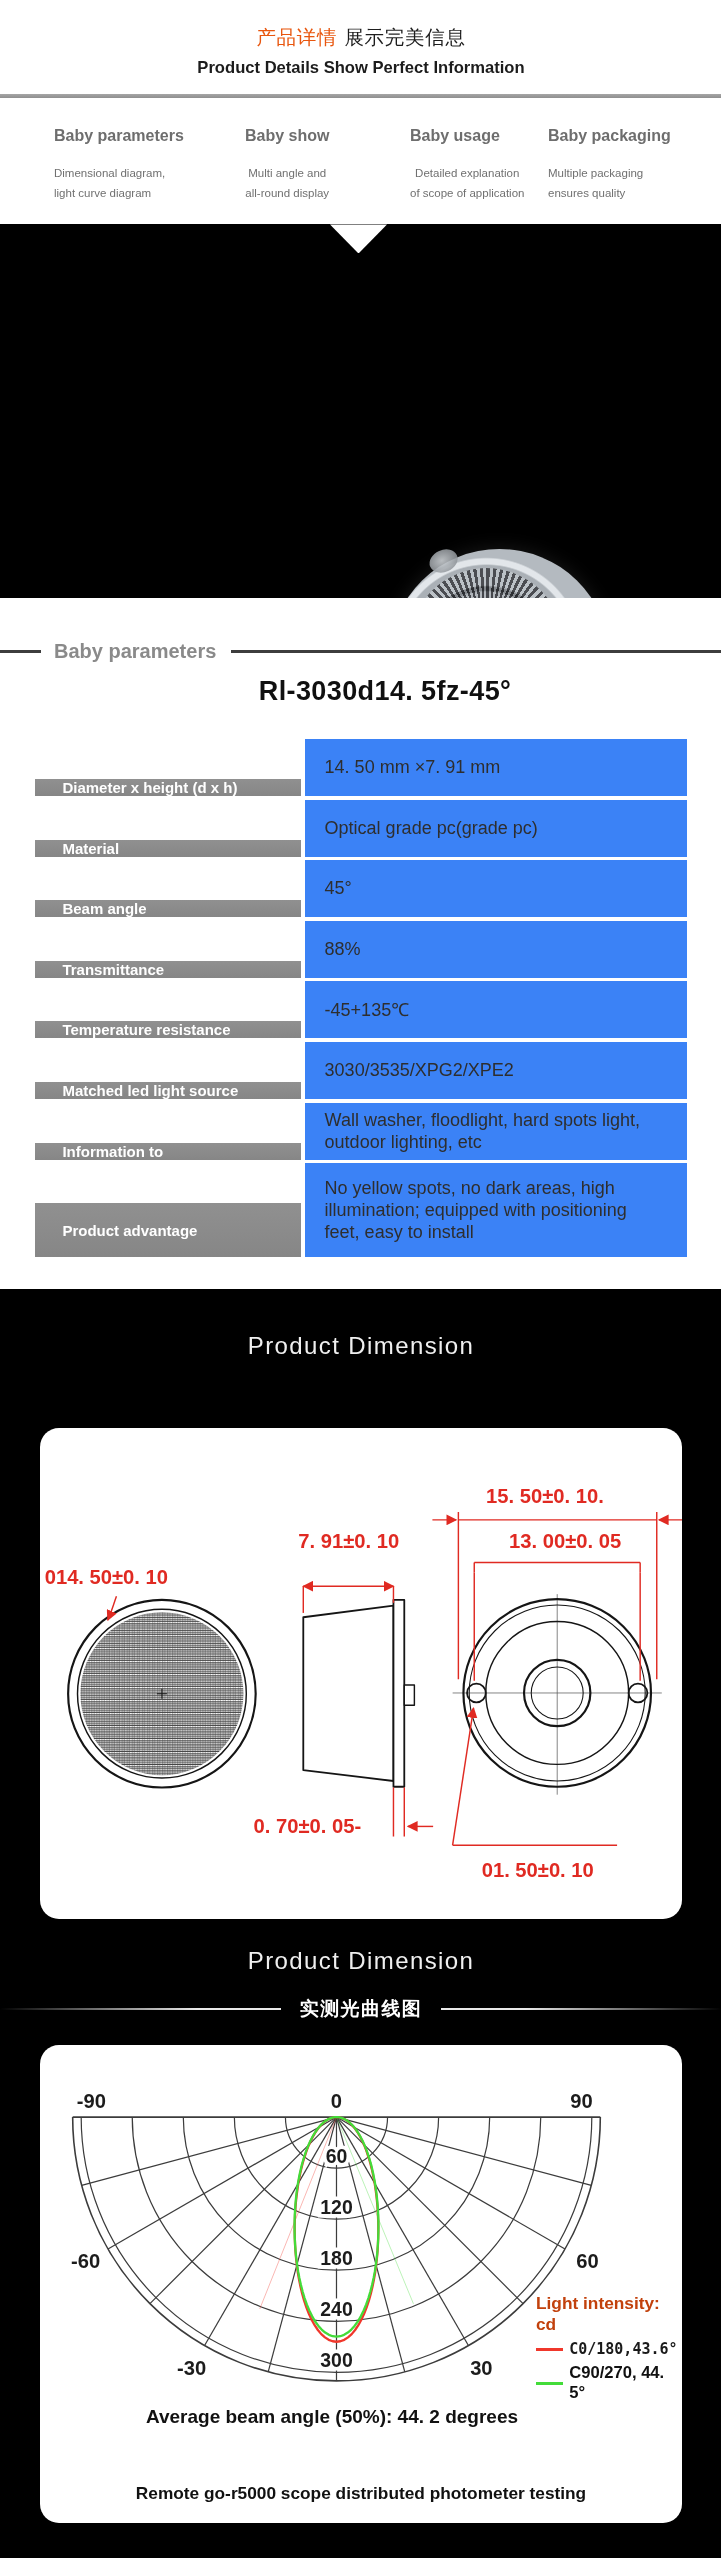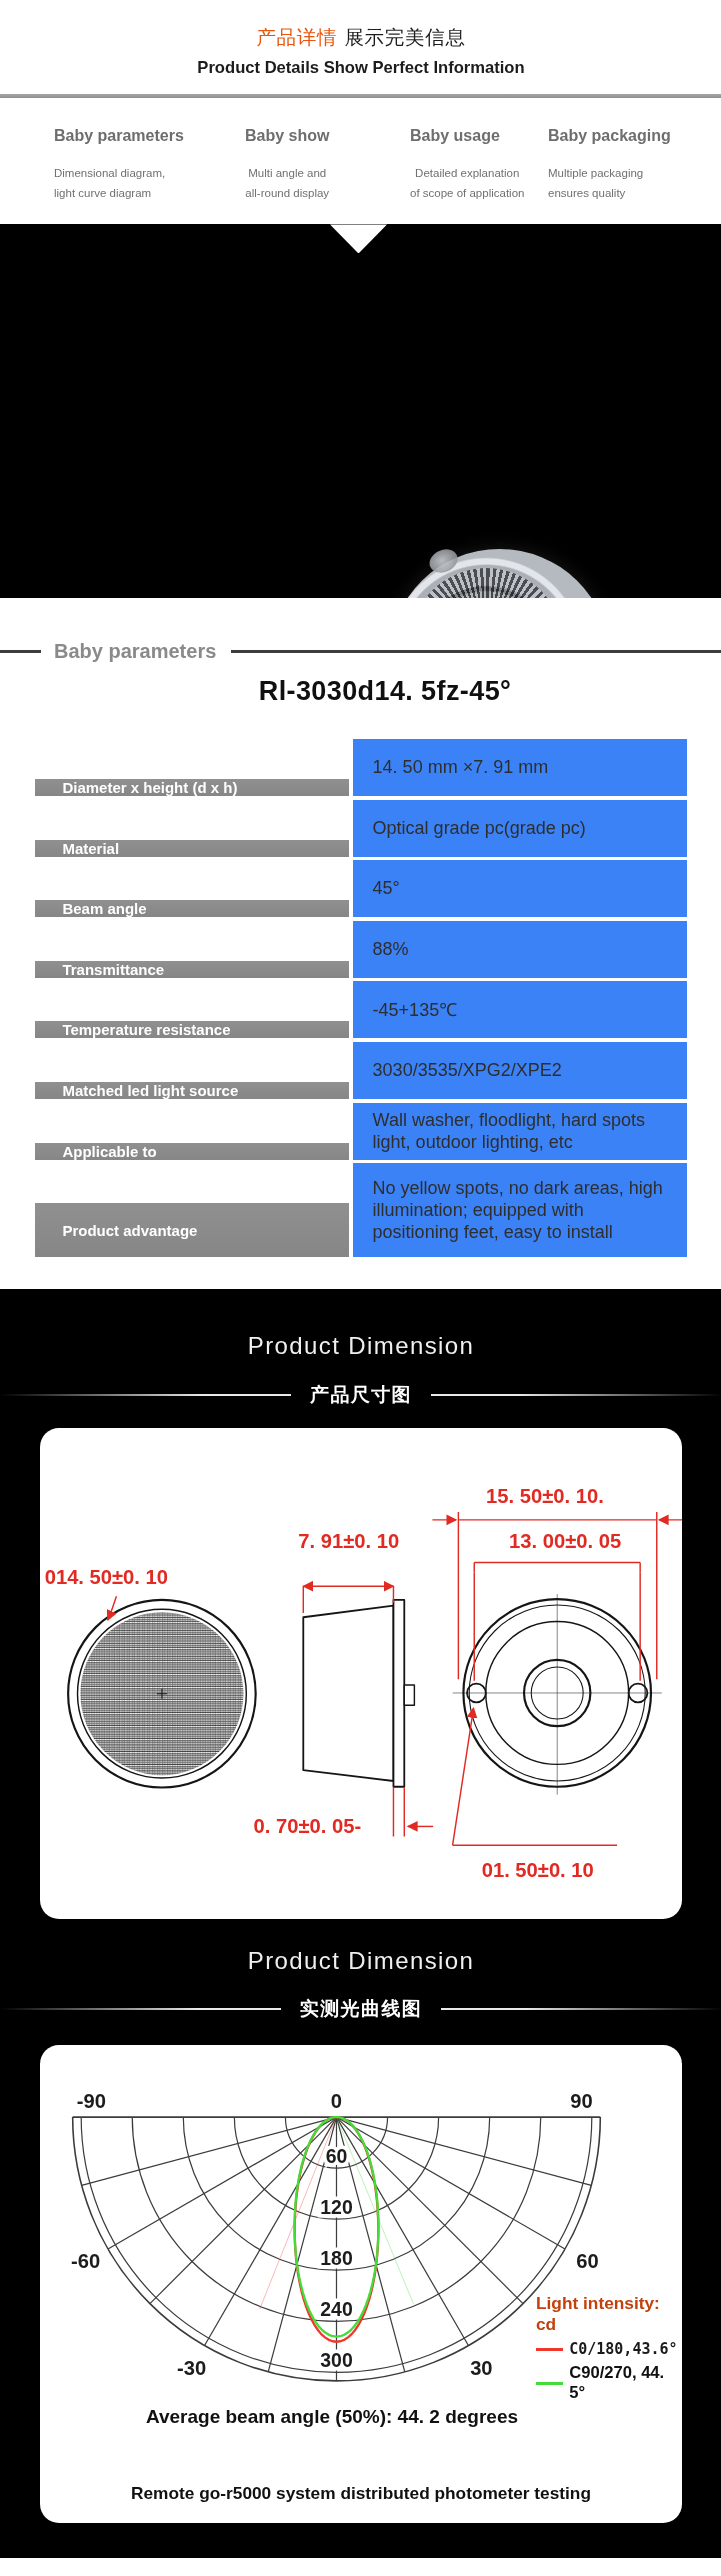--- a/index.html
+++ b/index.html
@@ -39,21 +39,21 @@
   .divider-row { margin-top:40px; height:26px; display:flex; align-items:center; }
   .seg { height:2.2px; background:#3d3d3d; }
   .seg.left { width:41px; margin-right:13px; }
   .seg.right { flex:1; margin-left:14.4px; }
   .divider-label { font-size:20px; font-weight:600; color:#8a8a8a; }
   .product-title { margin-top:11.5px; text-align:center; font-size:27px; font-weight:bold; color:#101010; letter-spacing:0.4px;padding-left:48px; }
 
   .spec-table { margin:32px 35px 0 35px; }
   .spec-row { display:flex; margin-bottom:3.6px; min-height:54px; }
   .spec-row.tall { min-height:94px; }
-  .spec-label { width:314px; background:linear-gradient(#909090,#868686); color:#fff; display:flex; align-items:center;
+  .spec-label { width:266px; background:linear-gradient(#909090,#868686); color:#fff; display:flex; align-items:center;
     padding-left:27.4px; font-size:15px; font-weight:bold;margin-top:40px; }
   .spec-value { flex:1; margin-left:3.6px; background:#3b82f6; color:#2e2e2e; display:flex; align-items:center;
     padding:5.8px 21.6px 5.8px 20px; font-size:18px; line-height:22.4px; }
 
   
   .dark-zone { margin-top:32px; background:#000; }
   .black-header { color:#fff; }
   .bh-en { text-align:center; font-size:24px; font-weight:300; color:#efefef; letter-spacing:1.4px; }
   .bh-zh-row { display:flex; align-items:center; }
   .bh-line { flex:1; height:2.2px; }
@@ -154,38 +154,33 @@
       </div>
       <div class="spec-row">
         <div class="spec-label">Temperature resistance</div>
         <div class="spec-value">-45+135℃</div>
       </div>
       <div class="spec-row">
         <div class="spec-label">Matched led light source</div>
         <div class="spec-value">3030/3535/XPG2/XPE2</div>
       </div>
       <div class="spec-row">
-        <div class="spec-label">Applicable to</div>
+        <div class="spec-label">Information to</div>
         <div class="spec-value">Wall washer, floodlight, hard spots light, outdoor lighting, etc</div>
       </div>
       <div class="spec-row tall">
         <div class="spec-label">Product advantage</div>
         <div class="spec-value">No yellow spots, no dark areas, high illumination; equipped with positioning feet, easy to install</div>
       </div>
     </div>
 
   <div class="dark-zone">
 
     <div class="black-header bh1">
       <div class="bh-en">Product Dimension</div>
-      <div class="bh-zh-row">
-        <span class="bh-line l"></span>
-        <span class="bh-zh">产品尺寸图</span>
-        <span class="bh-line r"></span>
-      </div>
     </div>
 
     <div class="panel panel-dim">
       <svg class="dim-svg" viewBox="0 0 890 680">
         <defs>
           <pattern id="mesh" width="7" height="6" patternUnits="userSpaceOnUse">
             <path d="M0 1 H7 M0 4 H7" stroke="#2c2c2c" stroke-width="1.3" fill="none"></path>
             <path d="M2 0 V6 M5 0 V6" stroke="#2c2c2c" stroke-width="0.6" fill="none"></path>
           </pattern>
           <marker id="arr" viewBox="0 0 10 10" refX="9" refY="5" markerWidth="7.5" markerHeight="7.5" orient="auto-start-reverse">
@@ -306,19 +301,19 @@
           <span class="legend-dash" id="dash-0" style="background: rgb(240, 55, 43);"></span>
           <span class="lbl">C0/180,43.6°</span>
         </div>
         <div class="legend-row sans">
           <span class="legend-dash" id="dash-1" style="background: rgb(67, 220, 57);"></span>
           <span class="lbl">C90/270, 44. 5°</span>
         </div>
       </div>
 
       <div class="caption1">Average beam angle (50%): 44. 2 degrees</div>
-      <div class="caption2">Remote go-r5000 system distributed photometer testing</div>
+      <div class="caption2">Remote go-r5000 scope distributed photometer testing</div>
     </div>
 
     <div class="black-footer"></div>
   </div>
 </div>
 
 
 </body></html>

